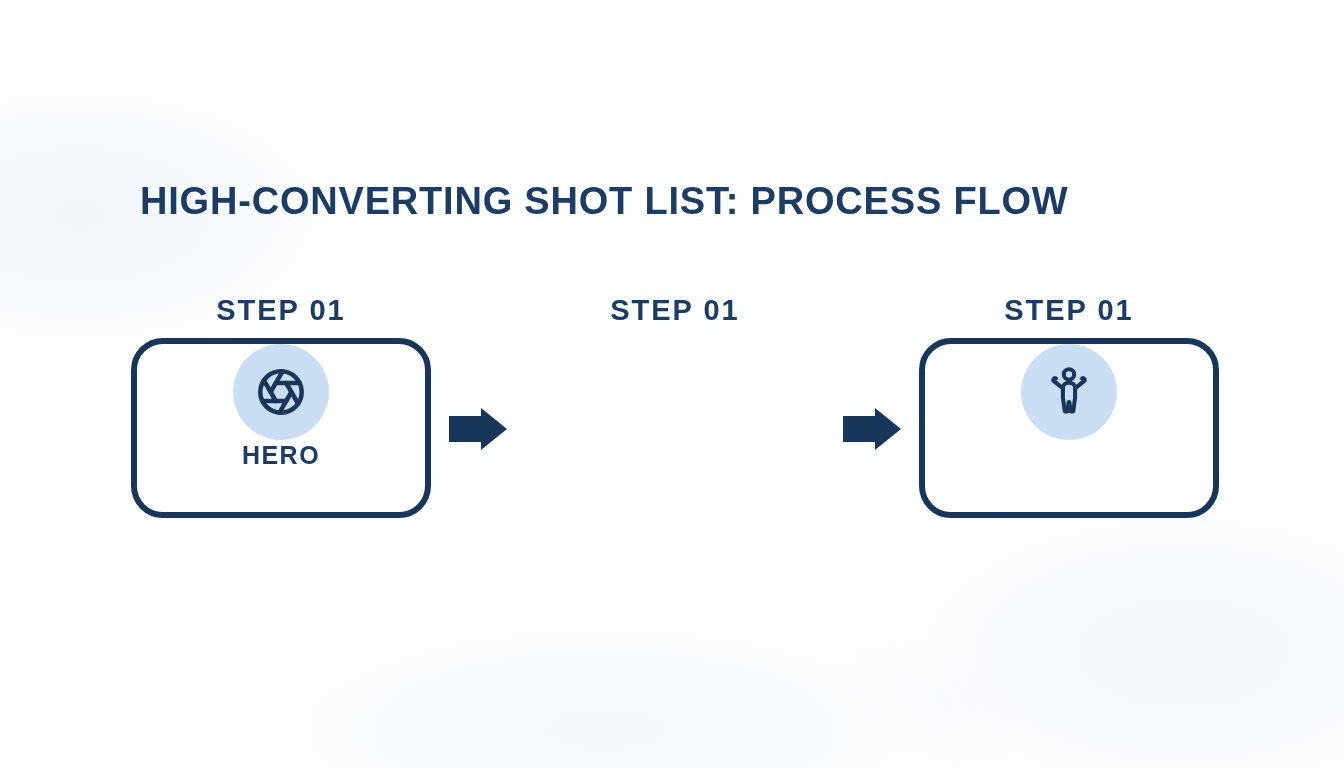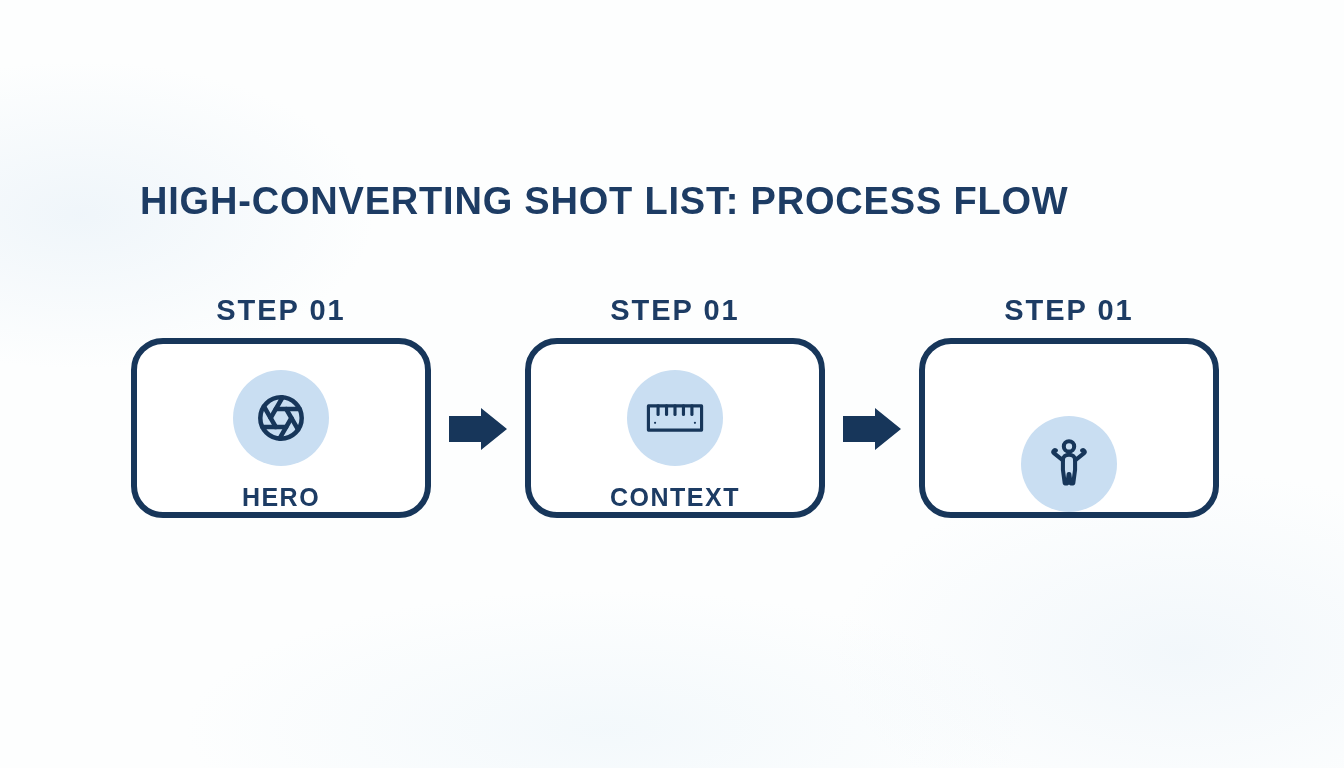--- a/index.html
+++ b/index.html
@@ -50,22 +50,22 @@
   }
   .step-box {
     width: 300px;
     height: 180px;
     background: #ffffff;
     border: 6px solid #17365a;
     border-radius: 32px;
     display: flex;
     flex-direction: column;
     align-items: center;
-    justify-content: flex-end;
-    gap: 16px;
+    justify-content: flex-start;
+    gap: 0;
   }
   .icon-circle {
     width: 96px;
     height: 96px;
     border-radius: 50%;
     background: #c9def2;
     display: flex;
     align-items: center;
     justify-content: center;
   }
@@ -117,37 +117,20 @@
     <div class="arrow-cell">
       <span>
         <svg width="58" height="44" viewBox="0 0 58 44">
           <polygon points="0,9 32,9 32,1 58,22 32,43 32,35 0,35" fill="#17365a"></polygon>
         </svg>
       </span>
     </div>
 
     <div class="step-col">
       <div class="step-label">STEP 01</div>
-      <div class="step-box">
-        <div class="icon-circle">
-          <span>
-            <svg class="icon-svg" width="58" height="30" viewBox="0 0 48 24" fill="none" stroke="#17365a" stroke-width="2.6" stroke-linecap="round" stroke-linejoin="round">
-              <rect x="2" y="2" width="44" height="20" fill="none"></rect>
-              <line x1="10" y1="2" x2="10" y2="9"></line>
-              <line x1="17" y1="2" x2="17" y2="9"></line>
-              <line x1="24" y1="2" x2="24" y2="9"></line>
-              <line x1="31" y1="2" x2="31" y2="9"></line>
-              <line x1="38" y1="2" x2="38" y2="9"></line>
-              <circle cx="7.5" cy="16" r="0.9" fill="#17365a" stroke="none"></circle>
-              <circle cx="40.5" cy="16" r="0.9" fill="#17365a" stroke="none"></circle>
-            </svg>
-          </span>
-        </div>
-        <div class="box-label">CONTEXT</div>
-      </div>
     </div>
 
     <div class="arrow-cell">
       <span>
         <svg width="58" height="44" viewBox="0 0 58 44">
           <polygon points="0,9 32,9 32,1 58,22 32,43 32,35 0,35" fill="#17365a"></polygon>
         </svg>
       </span>
     </div>
 

